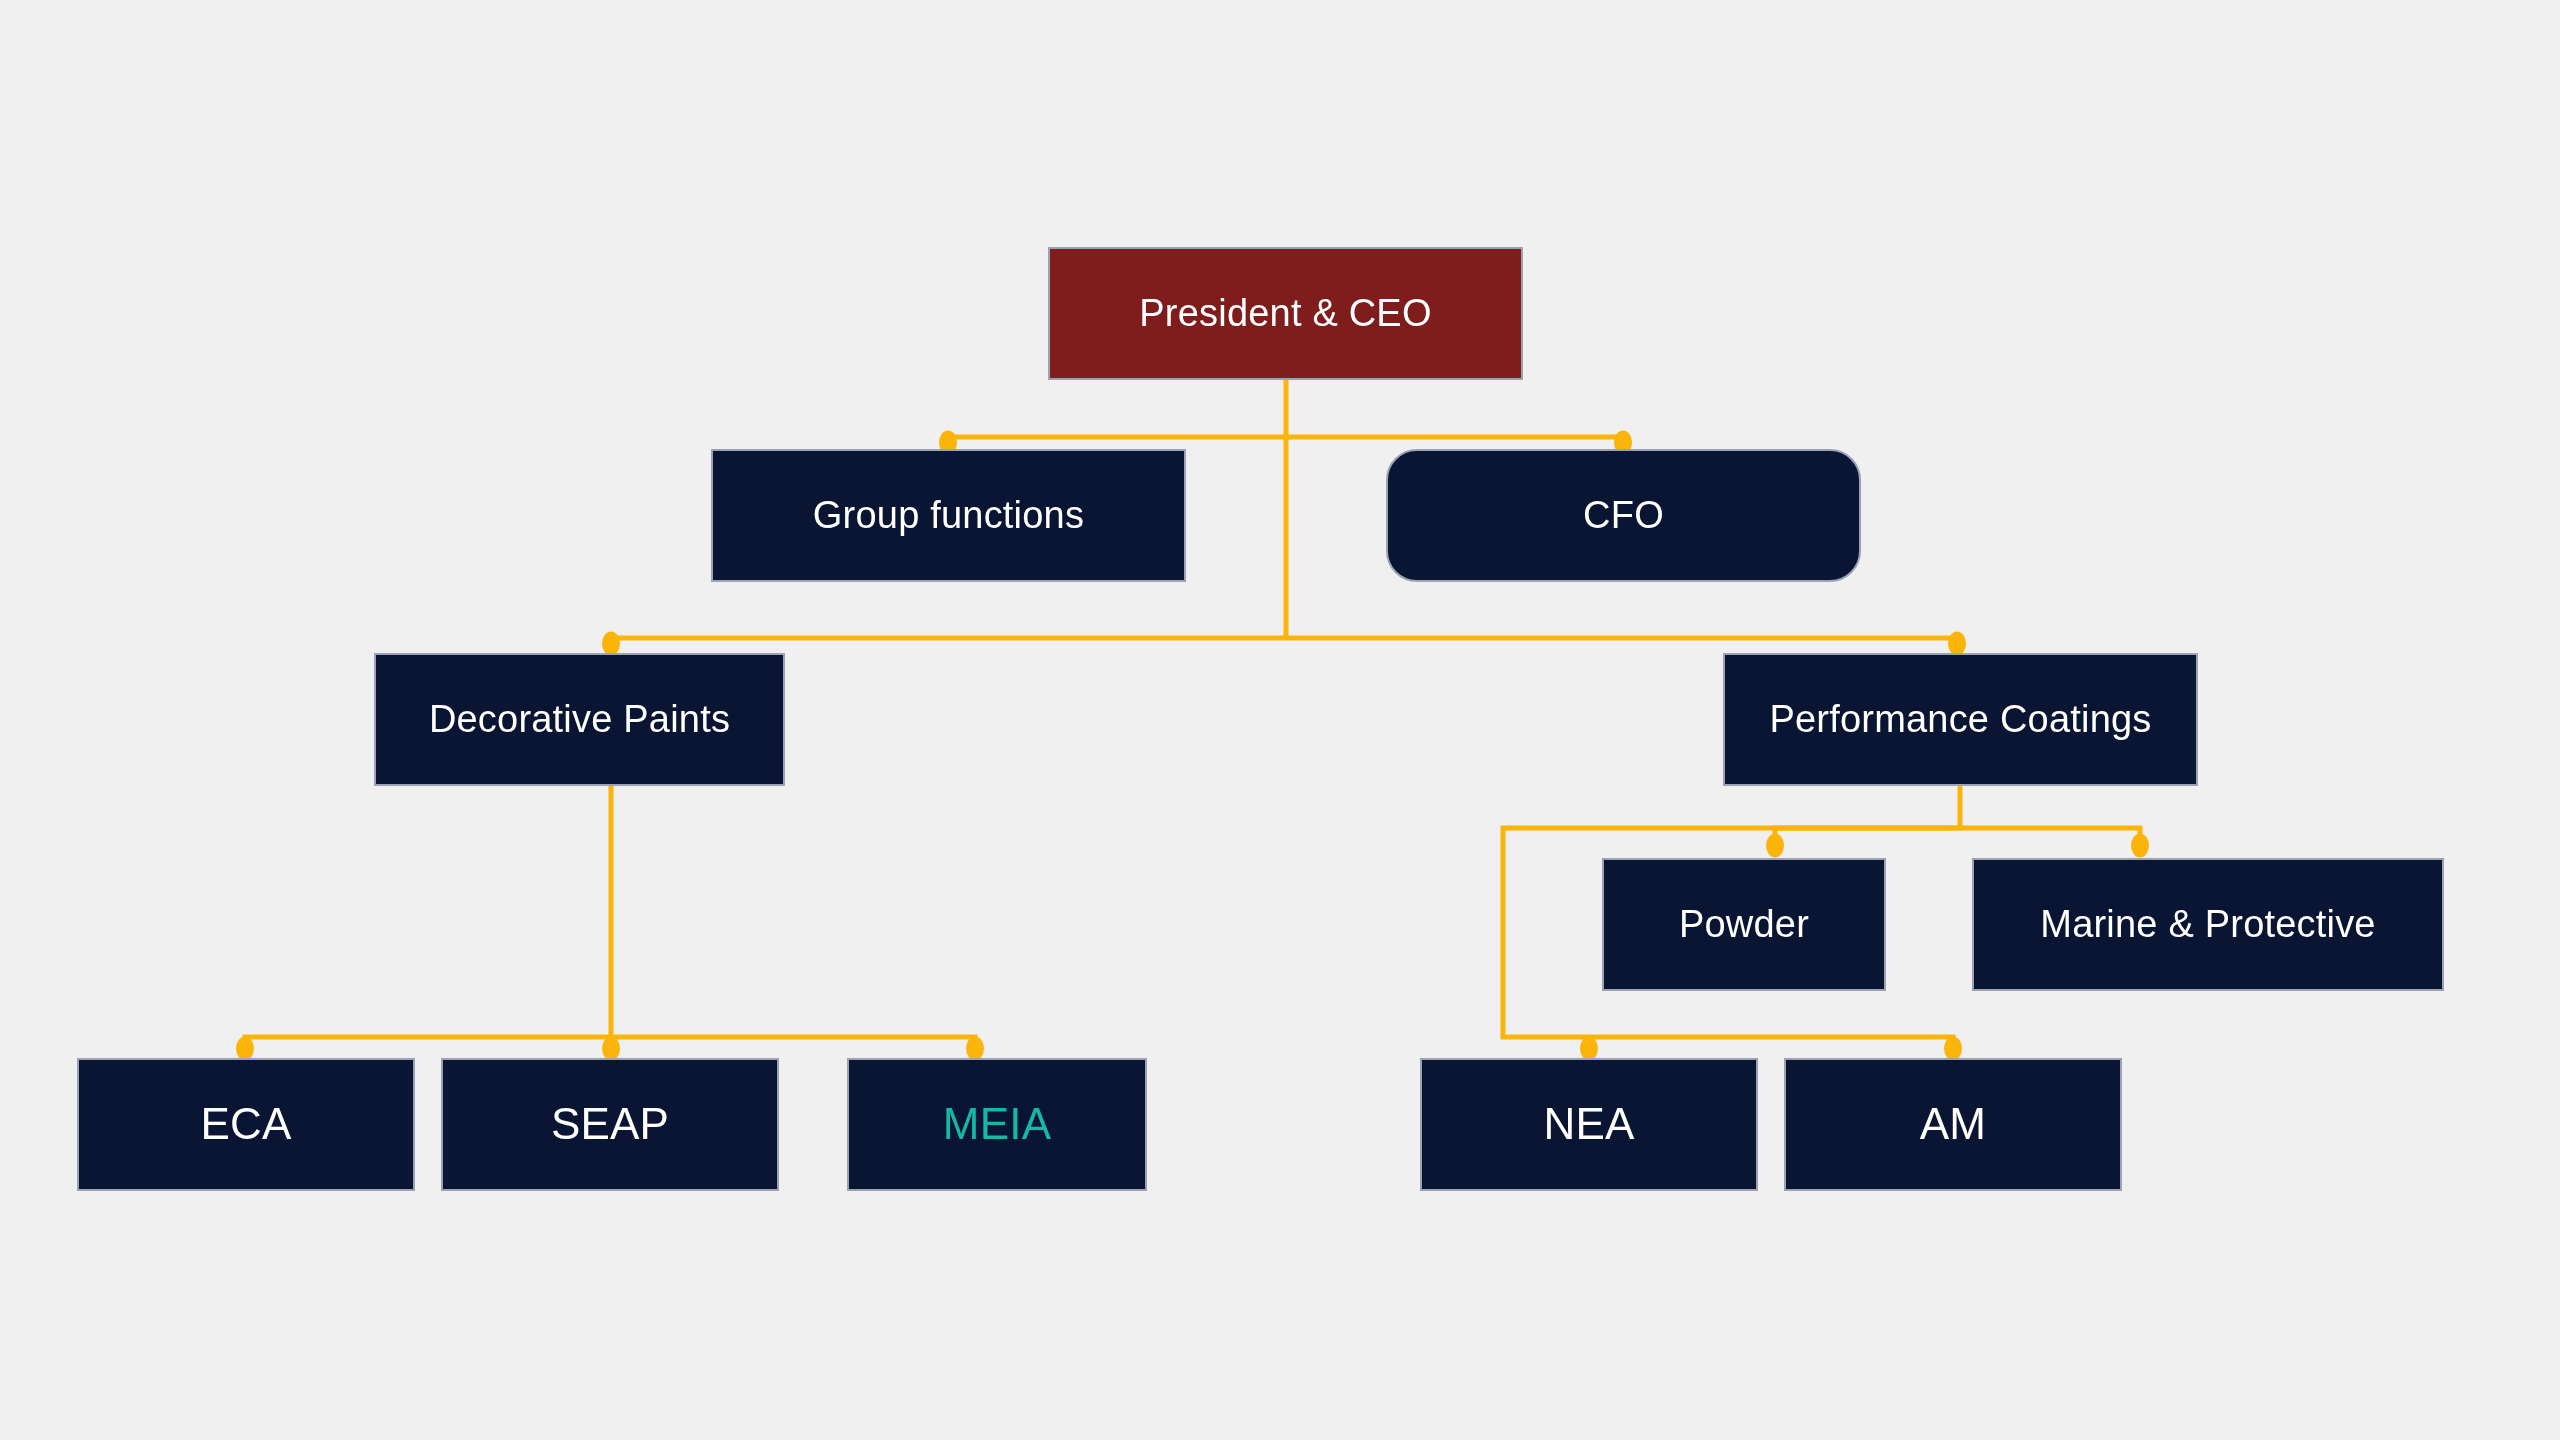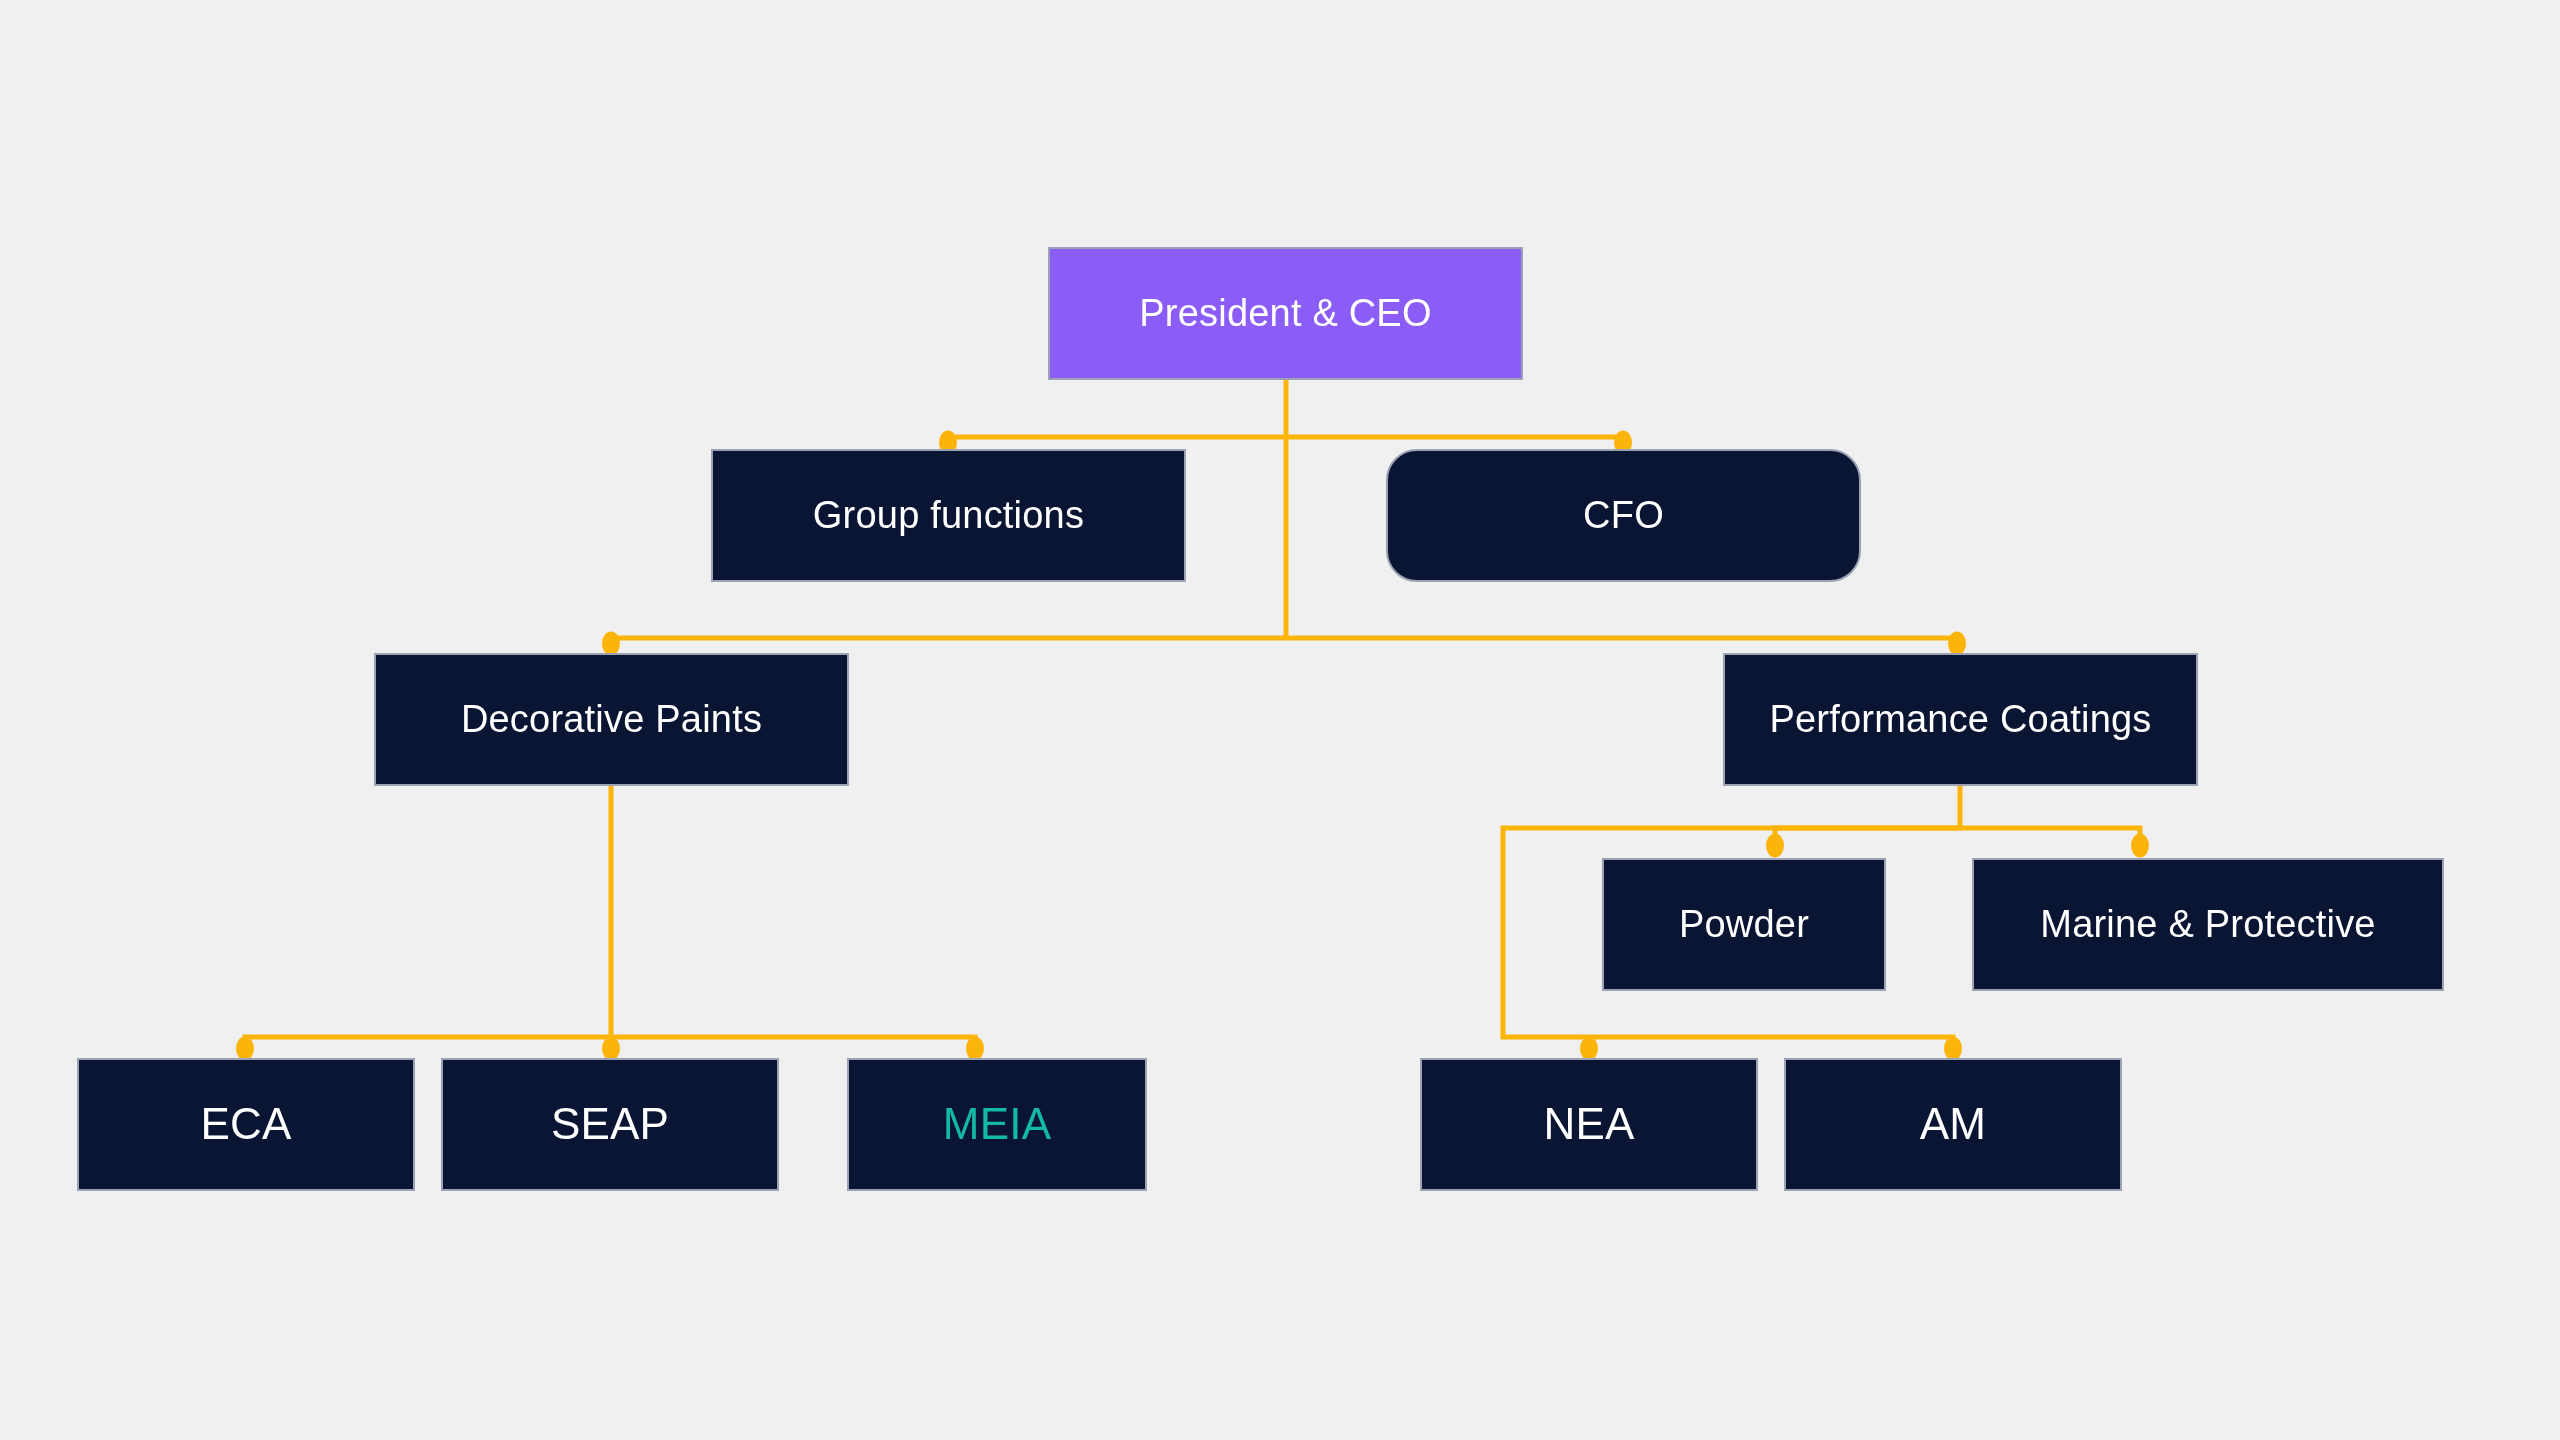--- a/index.html
+++ b/index.html
@@ -87,30 +87,30 @@
         <polyline points="611,786 611,1037 245,1037 245,1043" fill="none" stroke="#fbb40a" stroke-width="5" stroke-linecap="butt" stroke-linejoin="miter"></polyline>
         <ellipse cx="245" cy="1048.4" rx="9" ry="12" fill="#fbb40a"></ellipse>
         <ellipse cx="611" cy="1048.4" rx="9" ry="12" fill="#fbb40a"></ellipse>
         <ellipse cx="975" cy="1048.4" rx="9" ry="12" fill="#fbb40a"></ellipse>
       </g>
       <g>
         <polyline points="611,1037 975,1037 975,1043" fill="none" stroke="#fbb40a" stroke-width="5" stroke-linecap="butt" stroke-linejoin="miter"></polyline>
       </g>
     </svg>
   <div id="node-layer">
-      <div class="node-box lvl-0" style="left: 1048px; top: 247px; width: 475px; height: 133px; background: #8b5cf6; border-color: rgb(155, 162, 180); color: rgb(255, 255, 255);">
+      <div class="node-box lvl-0" style="left: 1048px; top: 247px; width: 475px; height: 133px; background: #7f1d1d; border-color: rgb(155, 162, 180); color: rgb(255, 255, 255);">
         <span class="node-label">President &amp; CEO</span>
       </div>
       <div class="node-box lvl-1" style="left: 711px; top: 449px; width: 475px; height: 133px; background: rgb(10, 20, 51); border-color: rgb(155, 162, 180); color: rgb(255, 255, 255);">
         <span class="node-label">Group functions</span>
       </div>
       <div class="node-box lvl-1" style="left: 1386px; top: 449px; width: 475px; height: 133px; background: rgb(10, 20, 51); border-color: rgb(155, 162, 180); color: rgb(255, 255, 255); border-radius: 31px;">
         <span class="node-label">CFO</span>
       </div>
-      <div class="node-box lvl-2" style="left: 374px; top: 653px; width: 475px; height: 133px; background: rgb(10, 20, 51); border-color: rgb(155, 162, 180); color: rgb(255, 255, 255);">
+      <div class="node-box lvl-2" style="left: 374px; top: 653px; width: 411px; height: 133px; background: rgb(10, 20, 51); border-color: rgb(155, 162, 180); color: rgb(255, 255, 255);">
         <span class="node-label">Decorative Paints</span>
       </div>
       <div class="node-box lvl-2" style="left: 1723px; top: 653px; width: 475px; height: 133px; background: rgb(10, 20, 51); border-color: rgb(155, 162, 180); color: rgb(255, 255, 255);">
         <span class="node-label">Performance Coatings</span>
       </div>
       <div class="node-box lvl-3" style="left: 1602px; top: 858px; width: 284px; height: 133px; background: rgb(10, 20, 51); border-color: rgb(155, 162, 180); color: rgb(255, 255, 255);">
         <span class="node-label">Powder</span>
       </div>
       <div class="node-box lvl-3" style="left: 1972px; top: 858px; width: 472px; height: 133px; background: rgb(10, 20, 51); border-color: rgb(155, 162, 180); color: rgb(255, 255, 255);">
         <span class="node-label">Marine &amp; Protective</span>

